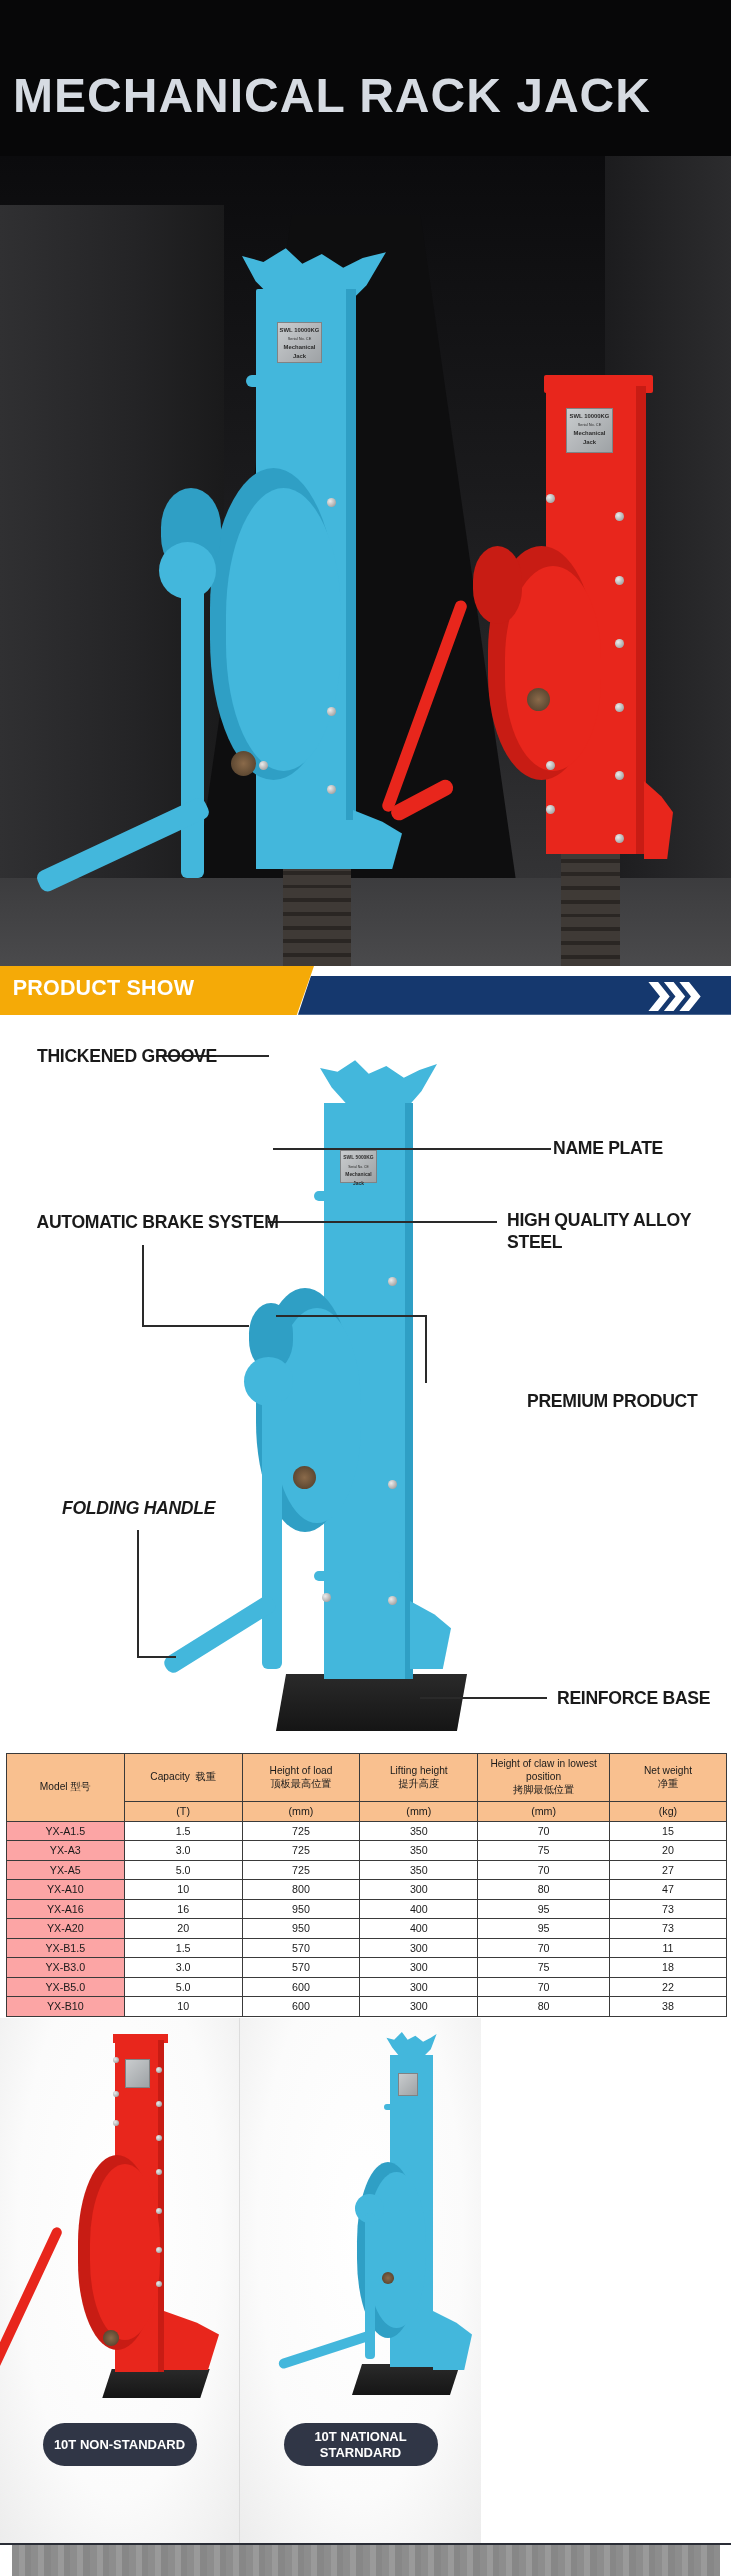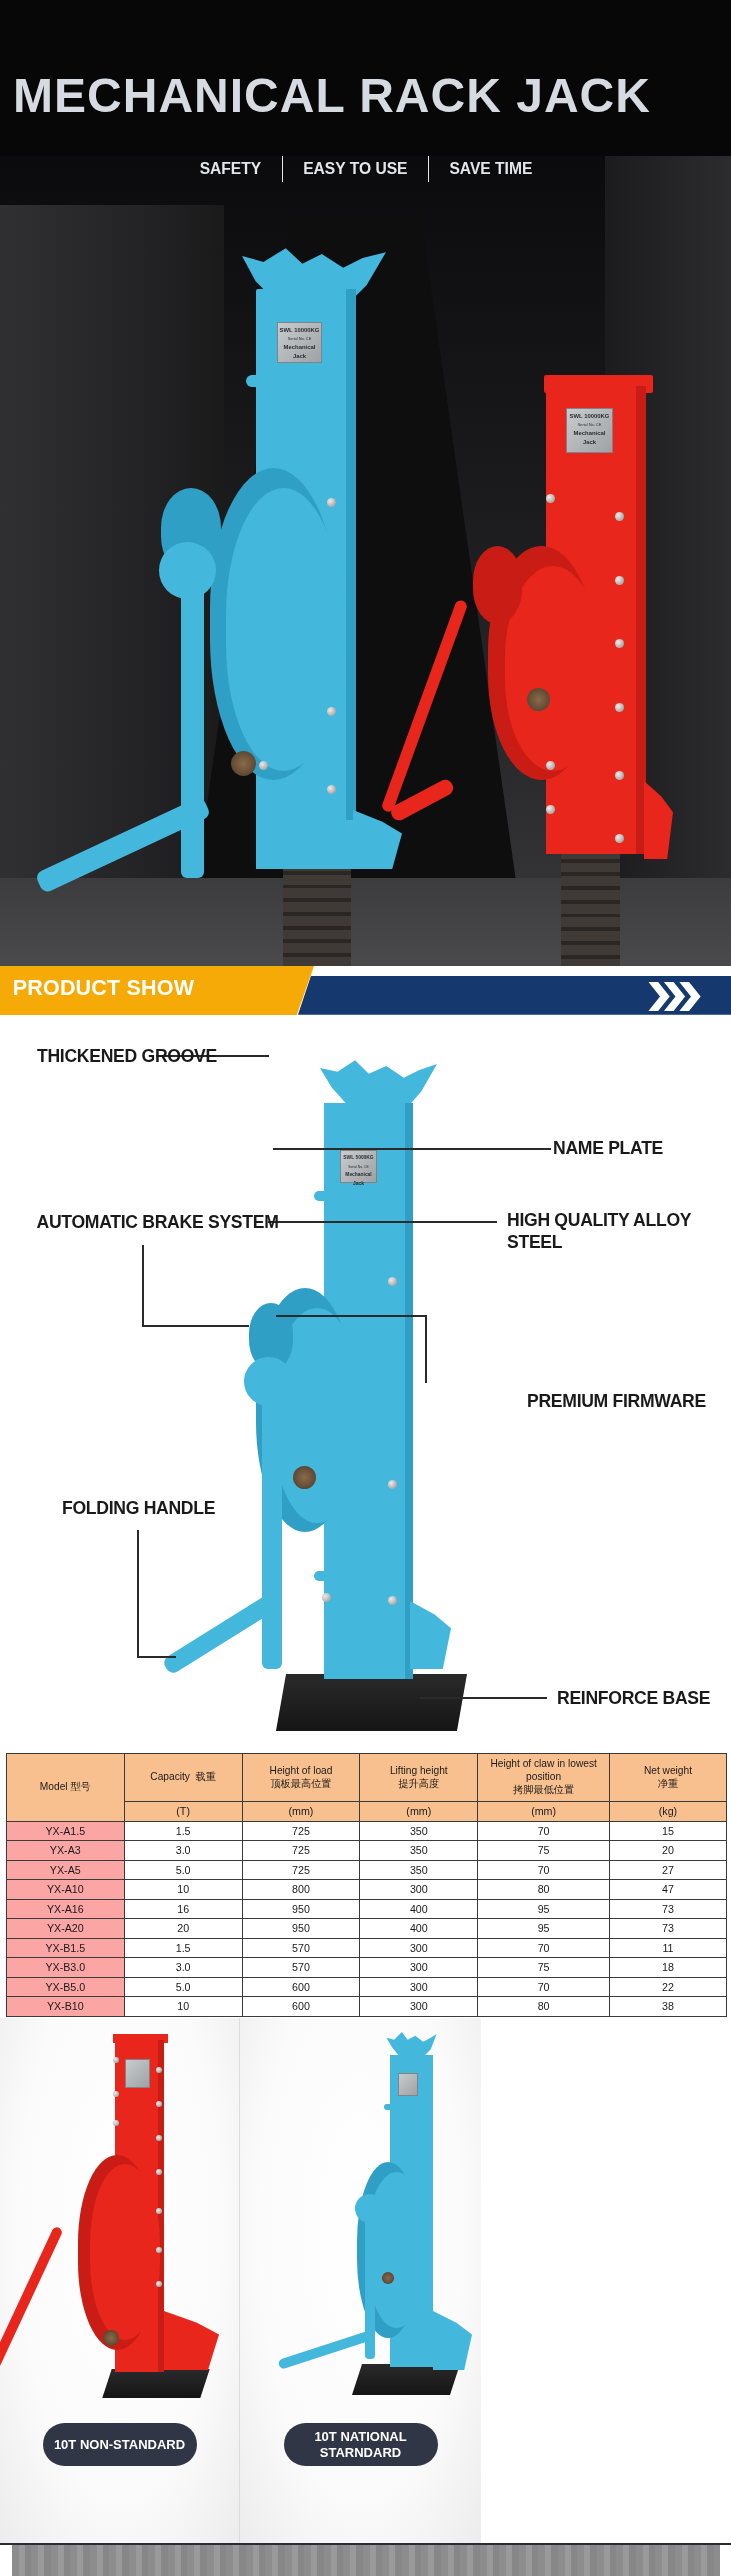--- a/index.html
+++ b/index.html
@@ -83,25 +83,20 @@
 <body>
 
 <section class="hero">
   <div class="hero-backdrop"></div>
   <div class="hero-panel-left"></div>
   <div class="hero-panel-right"></div>
   <div class="hero-wedge"></div>
   <div class="hero-floor"></div>
 
   <h1 class="hero-title">MECHANICAL RACK JACK</h1>
-  <div class="hero-tags">
-    <span class="hero-tag">SAFETY</span>
-    <span class="hero-tag">EASY TO USE</span>
-    <span class="hero-tag">SAVE TIME</span>
-  </div>
 
   <div class="jack" style="left:0;top:0;width:732px;height:966px;">
     <div class="teeth" style="left:283px;top:820px;width:68px;height:146px;"></div>
     <svg class="cap" style="left:242px;top:246px;" width="144" height="59" viewBox="0 0 148 60">
       <path d="M0 10 L22 16 L45 2 L62 18 L82 8 L104 22 L124 12 L148 6 L128 40 L110 58 L36 58 L14 36 Z" fill="#43b7dc"></path>
     </svg>
     <div class="body blue" style="left:256px;top:289px;width:98px;height:546px;border-radius:2px;"></div>
     <div class="body blue-d" style="left:346px;top:289px;width:9.8px;height:546px;"></div>
     <div class="plate" style="left:277px;top:322px;width:45px;height:41px;">
       <div>SWL 10000KG</div>
@@ -205,22 +200,22 @@
   <div class="leader" style="left:137px;top:631px;width:39px;height:1.5px;"></div>
   <div class="leader" style="left:420px;top:672px;width:127px;height:1.5px;"></div>
 
   <div class="callout" style="left:37px;top:20.5px;">THICKENED GROOVE</div>
   <div class="callout" style="left:553px;top:113px;">NAME PLATE</div>
   <div class="callout" style="left:20.5px;top:187px;margin-left:16px;">AUTOMATIC BRAKE SYSTEM</div>
   <div class="callout" style="left:507px;top:185px;">
     <div>HIGH QUALITY ALLOY</div>
     <div>STEEL</div>
   </div>
-  <div class="callout" style="left:527px;top:366px;">PREMIUM FIRMWARE</div>
-  <div class="callout" style="left:62px;top:473px;">FOLDING HANDLE</div>
+  <div class="callout" style="left:527px;top:366px;">PREMIUM PRODUCT</div>
+  <div class="callout" style="left:62px;top:473px;font-style:italic;">FOLDING HANDLE</div>
   <div class="callout" style="left:557px;top:663px;">REINFORCE BASE</div>
 </section>
 
 <table class="spec">
   <colgroup>
     <col style="width:118px">
       <col style="width:118px">
       <col style="width:118px">
     <col style="width:118px">
       <col style="width:132px">

